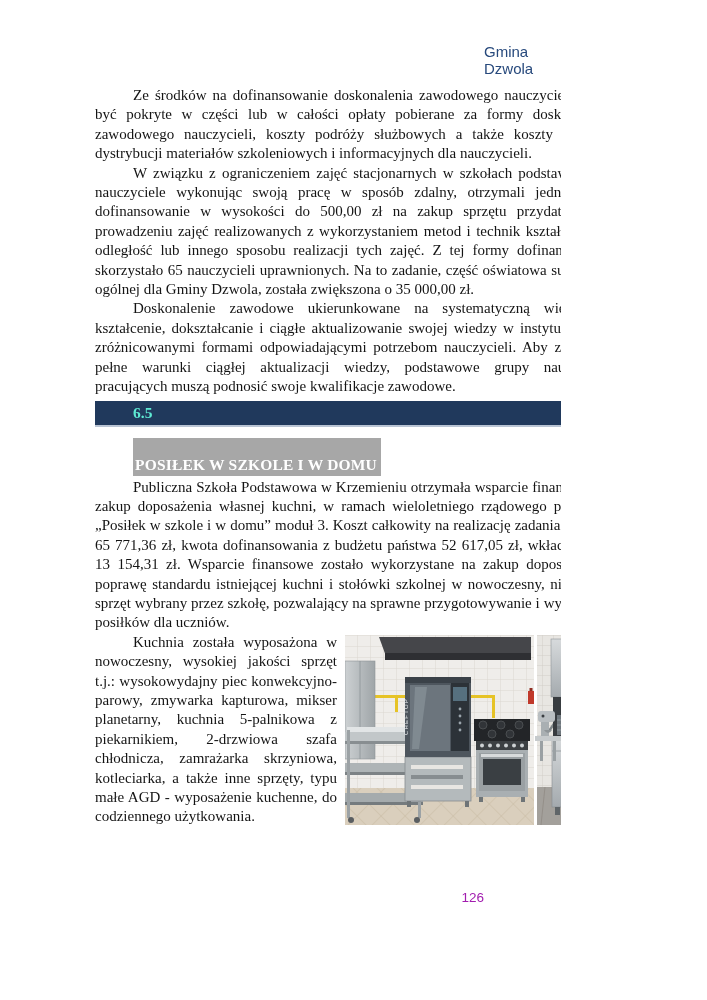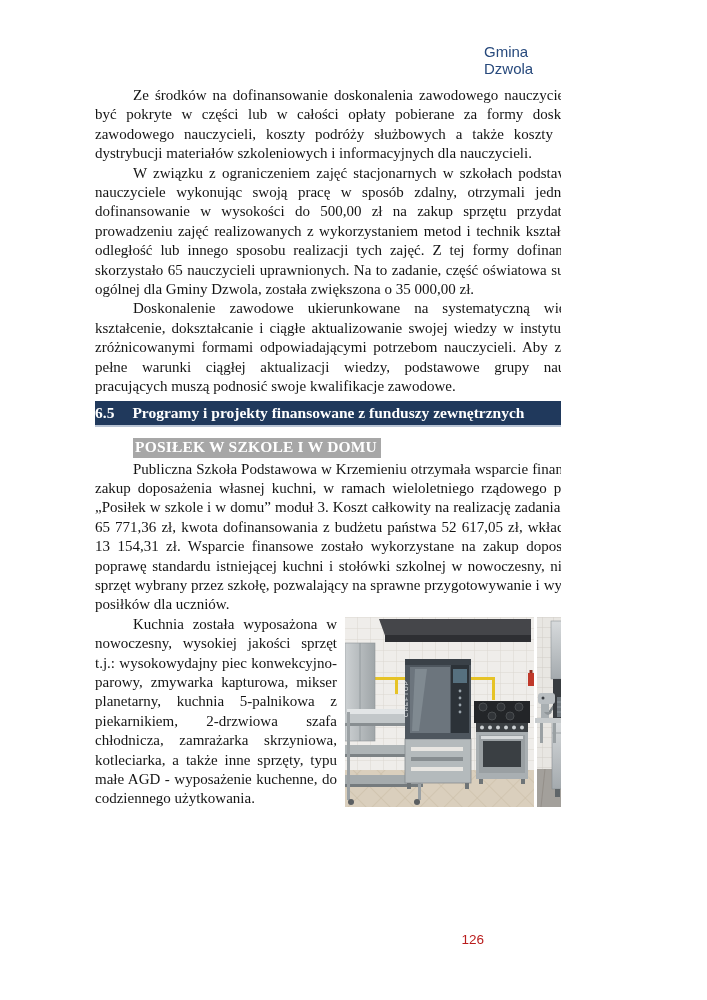--- a/index.html
+++ b/index.html
@@ -21,47 +21,47 @@
   
   .content{position:absolute;left:95px;top:86px;width:517px;}
   .content p{
     margin:0;font-size:15px;line-height:19.4px;
     text-align:justify;text-indent:38px;
   }
   .content p.first{text-indent:0;}
   .section-bar{
     margin-top:4px;height:26px;
     background:#20395C;border-bottom:2px solid #B9C4D4;
-    color:#ffffff;font-weight:bold;font-size:15.5px;
+    color:#5eead4;font-weight:bold;font-size:15.5px;
     display:flex;align-items:center;gap:18px;
-    box-sizing:border-box;
+    padding-left:38px;box-sizing:border-box;
   }
   .subhead-row{margin:11px 0 2px 38px;}
   .subhead{
     display:inline-block;background:#A7A7A7;color:#ffffff;
     font-weight:bold;font-size:15.5px;letter-spacing:0.2px;
-    padding:0 4px 2px 2px;
+    padding:18px 4px 2px 2px;
   }
   .wrap-block{margin-top:0;}
   .photo-wrap{
     float:right;width:279px;height:190px;
     margin:2px -12px 4px 8px;
   }
   .photo-wrap svg{display:block;}
   
   .report-title{
     position:absolute;left:95px;top:926px;width:517px;
     text-align:center;
     font-family:"Liberation Sans", sans-serif;
     font-size:15px;color:#D93025;
   }
   .page-number{
-    position:absolute;right:77px;top:932px;
+    position:absolute;right:77px;top:890px;
     font-family:"Liberation Sans", sans-serif;
-    font-size:13.5px;color:#b91c1c;
+    font-size:13.5px;color:#a21caf;
   }
 </style>
 </head>
 <body>
 
 <div class="page">
 
   <span class="org-name">Gmina Dzwola</span>
   <svg class="crest" viewBox="0 0 44 52" aria-hidden="true">
     <path d="M2 2 H42 V28 Q42 44 22 50 Q2 44 2 28 Z" fill="#CE2A21" stroke="#9C1F17" stroke-width="1.5"></path>
@@ -72,21 +72,20 @@
     <path d="M14 41 H30" stroke="#D8A81E" stroke-width="2"></path>
   </svg>
 
   <main class="content">
     <p>Ze środków na dofinansowanie doskonalenia zawodowego nauczycieli mogą być pokryte w części lub w całości opłaty pobierane za formy doskonalenia zawodowego nauczycieli, koszty podróży służbowych a także koszty druku i dystrybucji materiałów szkoleniowych i informacyjnych dla nauczycieli.</p>
     <p>W związku z ograniczeniem zajęć stacjonarnych w szkołach podstawowych, nauczyciele wykonując swoją pracę w sposób zdalny, otrzymali jednorazowe dofinansowanie w wysokości do 500,00 zł na zakup sprzętu przydatnego w prowadzeniu zajęć realizowanych z wykorzystaniem metod i technik kształcenia na odległość lub innego sposobu realizacji tych zajęć. Z tej formy dofinansowania skorzystało 65 nauczycieli uprawnionych. Na to zadanie, część oświatowa subwencji ogólnej dla Gminy Dzwola, została zwiększona o 35 000,00 zł.</p>
     <p>Doskonalenie zawodowe ukierunkowane na systematyczną wiedzę to kształcenie, dokształcanie i ciągłe aktualizowanie swojej wiedzy w instytucjach ze zróżnicowanymi formami odpowiadającymi potrzebom nauczycieli. Aby zaistniały pełne warunki ciągłej aktualizacji wiedzy, podstawowe grupy nauczycieli pracujących muszą podnosić swoje kwalifikacje zawodowe.</p>
 
     <div class="section-bar">
       <span>6.5</span>
-      <span>Programy i projekty finansowane z funduszy zewnętrznych</span>
     </div>
 
     <div class="subhead-row">
       <span class="subhead">POSIŁEK W SZKOLE I W DOMU</span>
     </div>
 
     <p>Publiczna Szkoła Podstawowa w Krzemieniu otrzymała wsparcie finansowe na zakup doposażenia własnej kuchni, w ramach wieloletniego rządowego programu „Posiłek w szkole i w domu” moduł 3. Koszt całkowity na realizację zadania wyniósł 65 771,36 zł, kwota dofinansowania z budżetu państwa 52 617,05 zł, wkład własny 13 154,31 zł. Wsparcie finansowe zostało wykorzystane na zakup doposażenia i poprawę standardu istniejącej kuchni i stołówki szkolnej w nowoczesny, niezbędny sprzęt wybrany przez szkołę, pozwalający na sprawne przygotowywanie i wydawanie posiłków dla uczniów.</p>
 
     <div class="wrap-block">
       <div class="photo-wrap">

